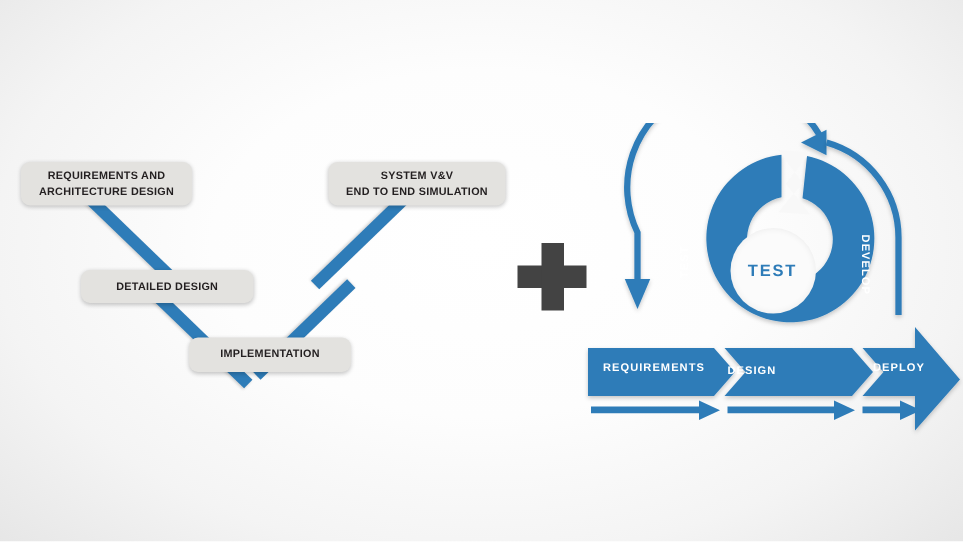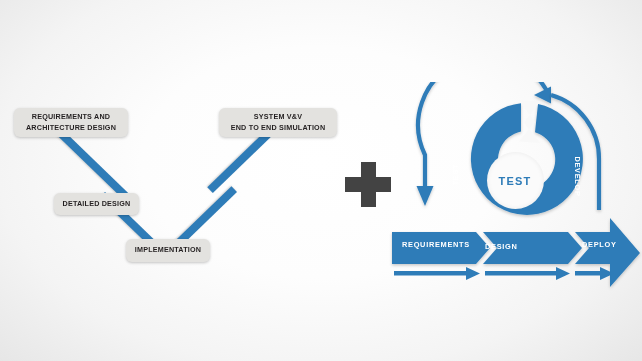--- a/index.html
+++ b/index.html
@@ -138,26 +138,26 @@
     <div class="vbar" style="left:237px; top:192px; width:88px; height:8px; transform:rotate(136deg);"></div>
 
     <div class="vbox" style="left:14px; top:108px; width:114px; height:29px;">
       <span>REQUIREMENTS AND<br>ARCHITECTURE DESIGN</span>
     </div>
 
     <div class="vbox" style="left:219px; top:108px; width:118px; height:29px;">
       <span>SYSTEM V&amp;V<br>END TO END SIMULATION</span>
     </div>
 
-    <div class="vbox" style="left:54px; top:193px; width:85px; height:22px;align-items:center;">
+    <div class="vbox" style="left:54px; top:180px; width:115px; height:22px;align-items:center;">
       <span>DETAILED DESIGN</span>
     </div>
 
 
-    <div class="vbox" style="left:126px; top:239px; width:84px; height:23px;text-align:center;">
+    <div class="vbox" style="left:126px; top:225px; width:108px; height:23px;text-align:center;">
       <span>IMPLEMENTATION</span>
     </div>
   </div>
 
   <div id="plus-sign">
     <div class="pbar ph"></div>
     <div class="pbar pv"></div>
   </div>
 
   <div id="agile">

